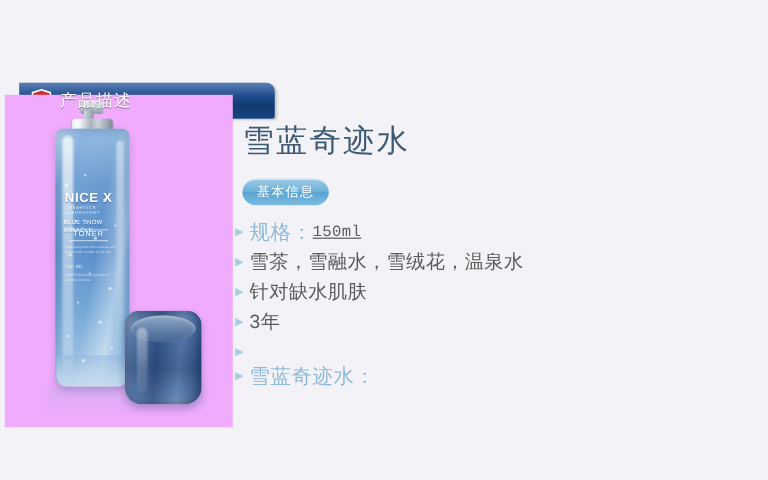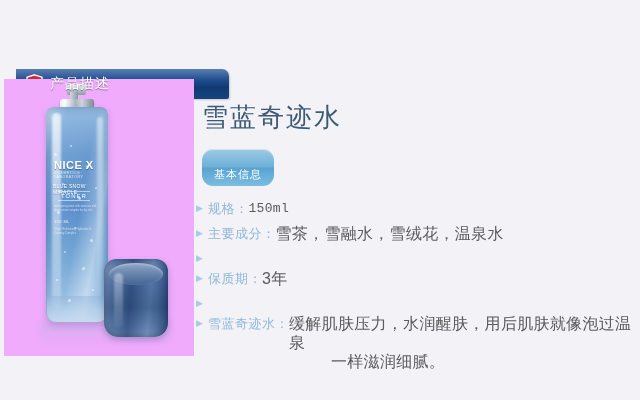--- a/index.html
+++ b/index.html
@@ -294,21 +294,21 @@
     letter-spacing: 2px;
     margin: 0 0 14px 6px;
     font-weight: normal;
   }
   .badge {
     display: inline-block;
     background: linear-gradient(180deg, #9ecbe4 0%, #6cb0d8 48%, #5aa3d0 52%, #7cbde0 100%);
     color: #ffffff;
     font-size: 11px;
     letter-spacing: 1px;
-    padding: 18px 12px 4px;
+    padding: 3px 12px 4px;
     border-radius: 11px;
     margin-left: 6px;
     box-shadow: inset 0 1px 0 rgba(255,255,255,0.5);
   }
   .spec-list {
     list-style: none;
     margin: 13px 0 0 0;
     padding: 0;
   }
   .spec-row {
@@ -321,32 +321,33 @@
     flex: 0 0 auto;
     width: 12px;
     margin-top: 5px;
     color: #a8cbe4;
     font-size: 9px;
     line-height: 9px;
   }
   .spec-label {
     flex: 0 0 auto;
     color: #8fb9d8;
-    font-size: 13px;
+    font-size: 17px;
     white-space: nowrap;
     letter-spacing: 0.5px;
   }
   .spec-value {
     color: #5b5b5b;
     font-size: 16px;
     letter-spacing: 0.3px;
   }
   .spec-value.mono {
     font-family: "Liberation Mono", "DejaVu Sans Mono", monospace;
     font-size: 13px;
+    text-decoration: underline;
   }
   .spec-value .wrap-line {
     display: block;
     text-indent: 42px;
   }
 </style>
 </head>
 <body>
 
 <div class="banner">
@@ -413,33 +414,31 @@
   <span class="badge">基本信息</span>
 
   <ul class="spec-list">
     <li class="spec-row">
       <span class="arrow">▶</span>
       <span class="spec-label">规格：</span>
       <span class="spec-value mono">150ml</span>
     </li>
     <li class="spec-row">
       <span class="arrow">▶</span>
-      <span class="spec-label">主要成分：</span>
       <span class="spec-value">雪茶，雪融水，雪绒花，温泉水</span>
     </li>
     <li class="spec-row">
       <span class="arrow">▶</span>
-    </li>
-    <li class="spec-row">
-      <span class="arrow">▶</span>
-      <span class="spec-label">保质期：</span>
+      <span class="spec-value">针对缺水肌肤</span>
+    </li>
+    <li class="spec-row">
+      <span class="arrow">▶</span>
       <span class="spec-value">3年</span>
     </li>
     <li class="spec-row">
       <span class="arrow">▶</span>
     </li>
     <li class="spec-row">
       <span class="arrow">▶</span>
       <span class="spec-label">雪蓝奇迹水：</span>
-      <span class="spec-value"><span>缓解肌肤压力，水润醒肤，用后肌肤就像泡过温泉</span><span class="wrap-line">一样滋润细腻。</span></span>
     </li>
   </ul>
 </div>
 
 </body></html>

